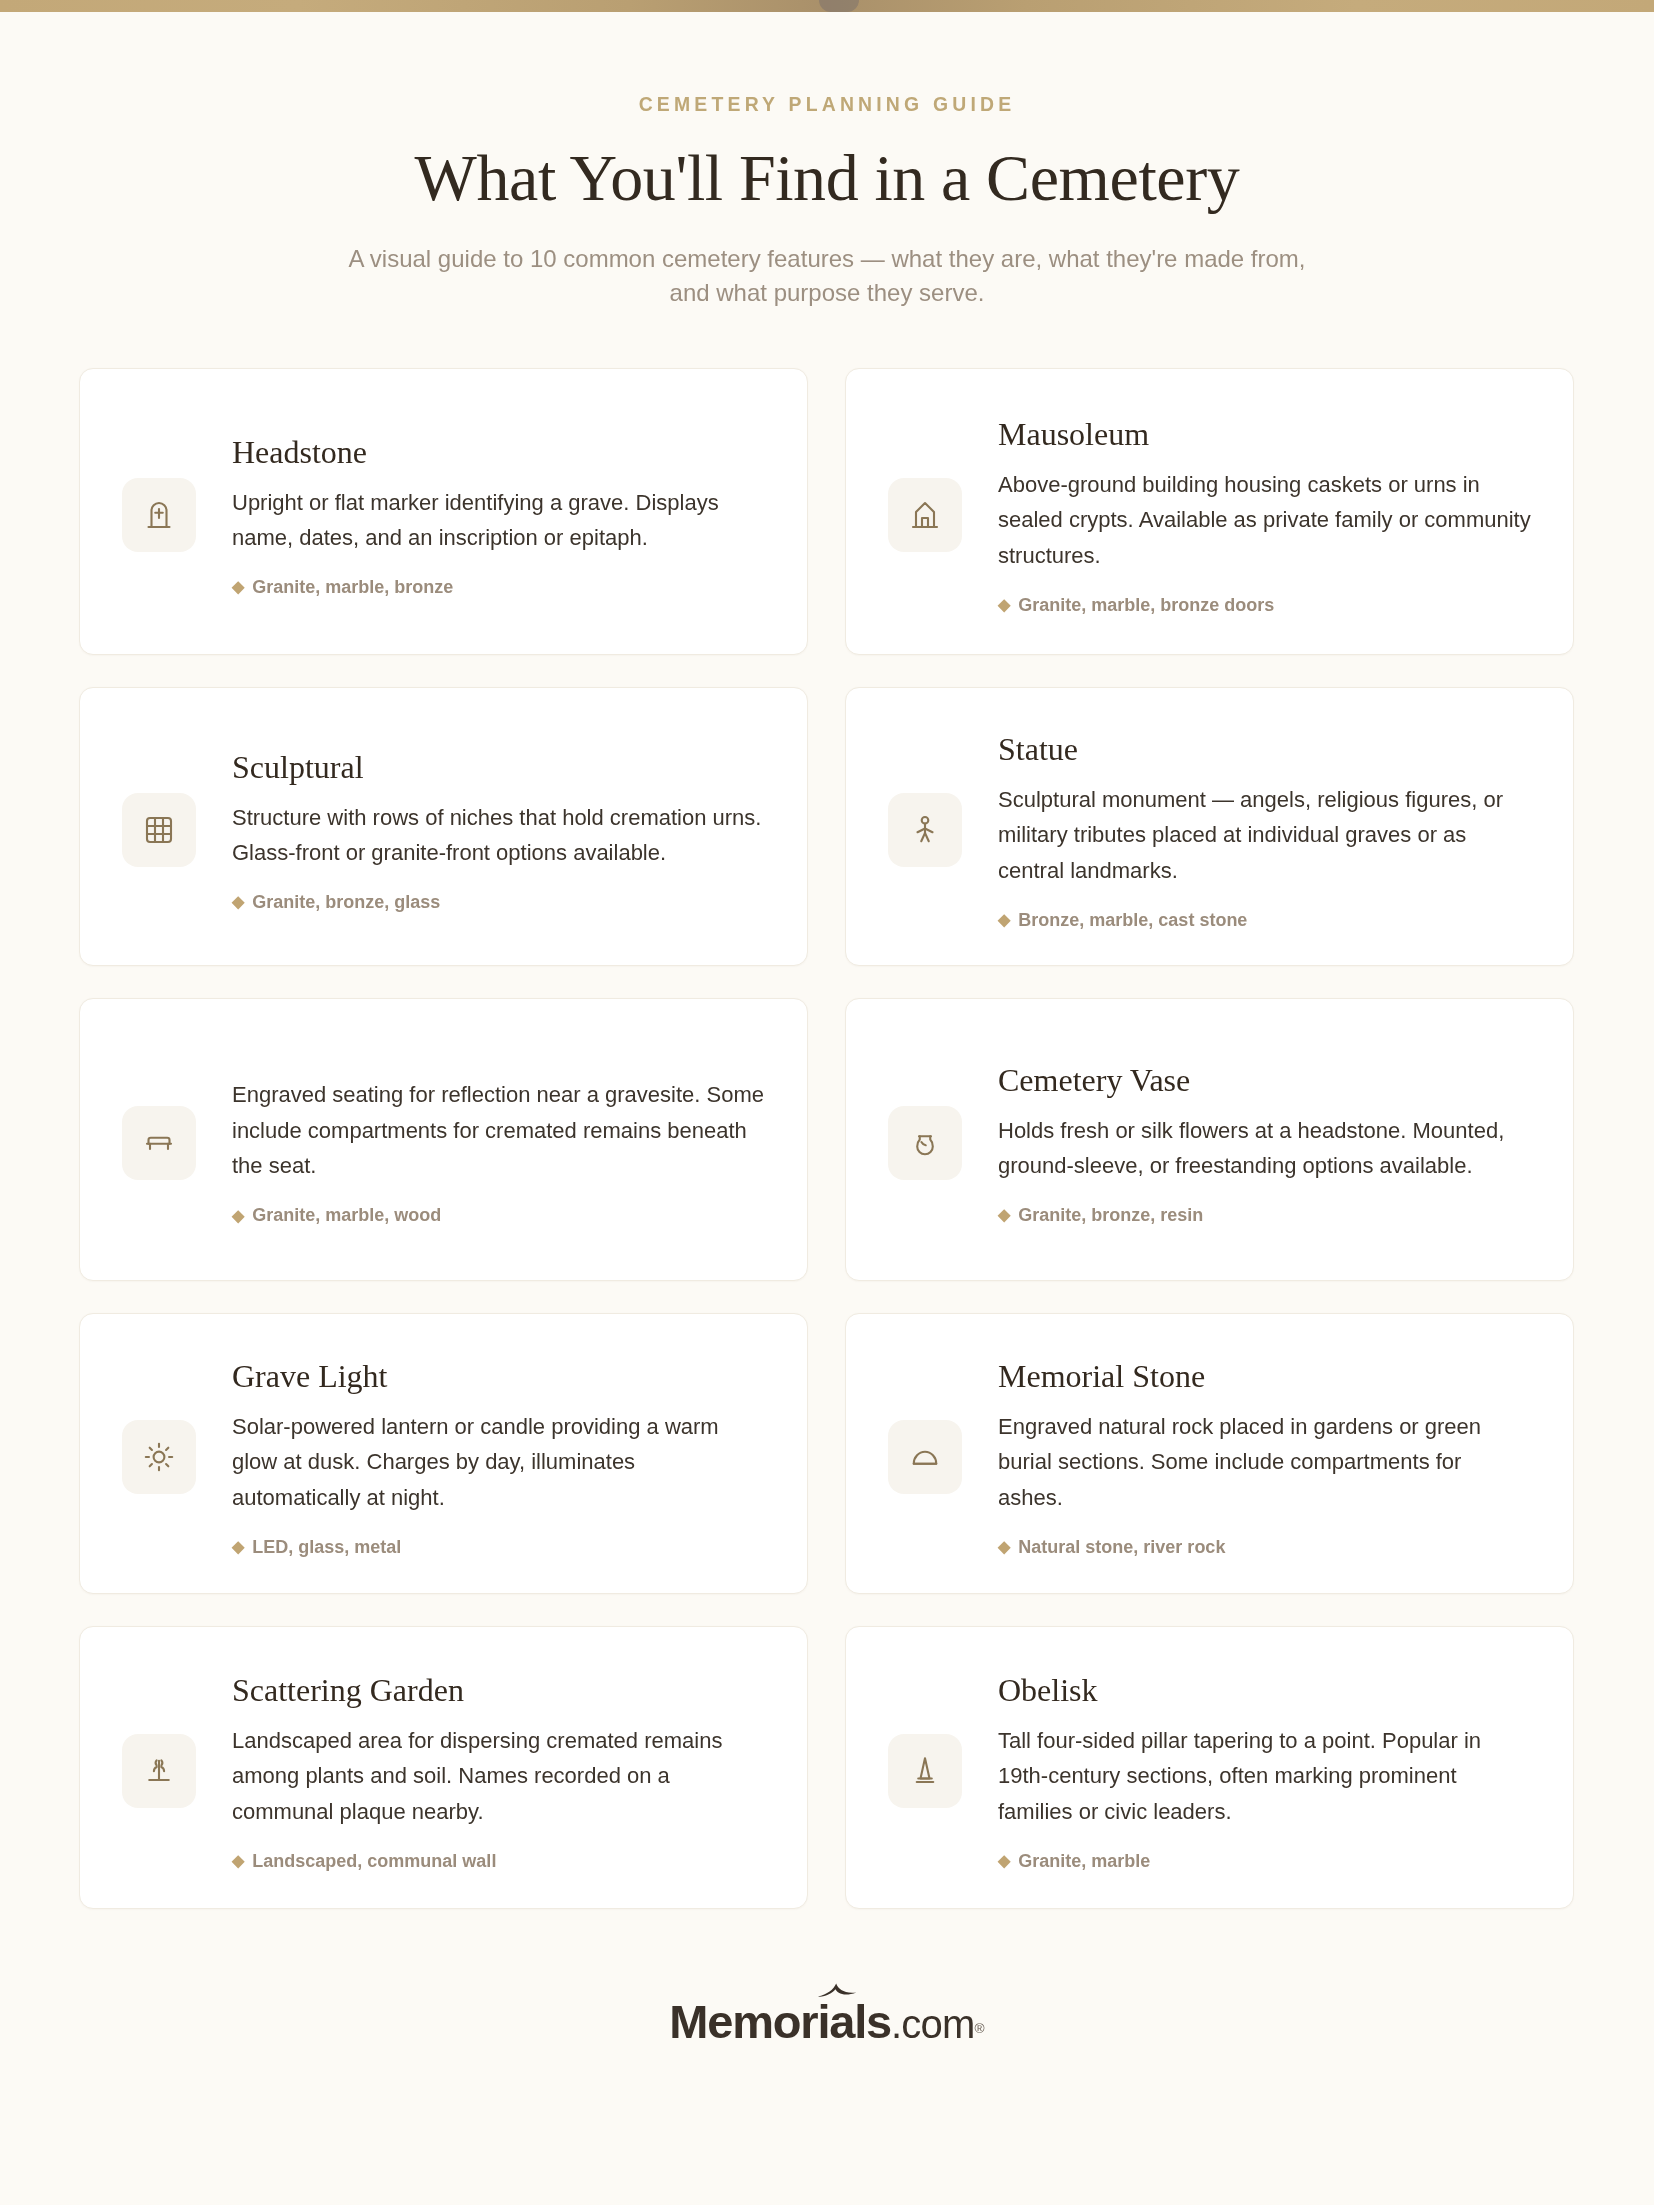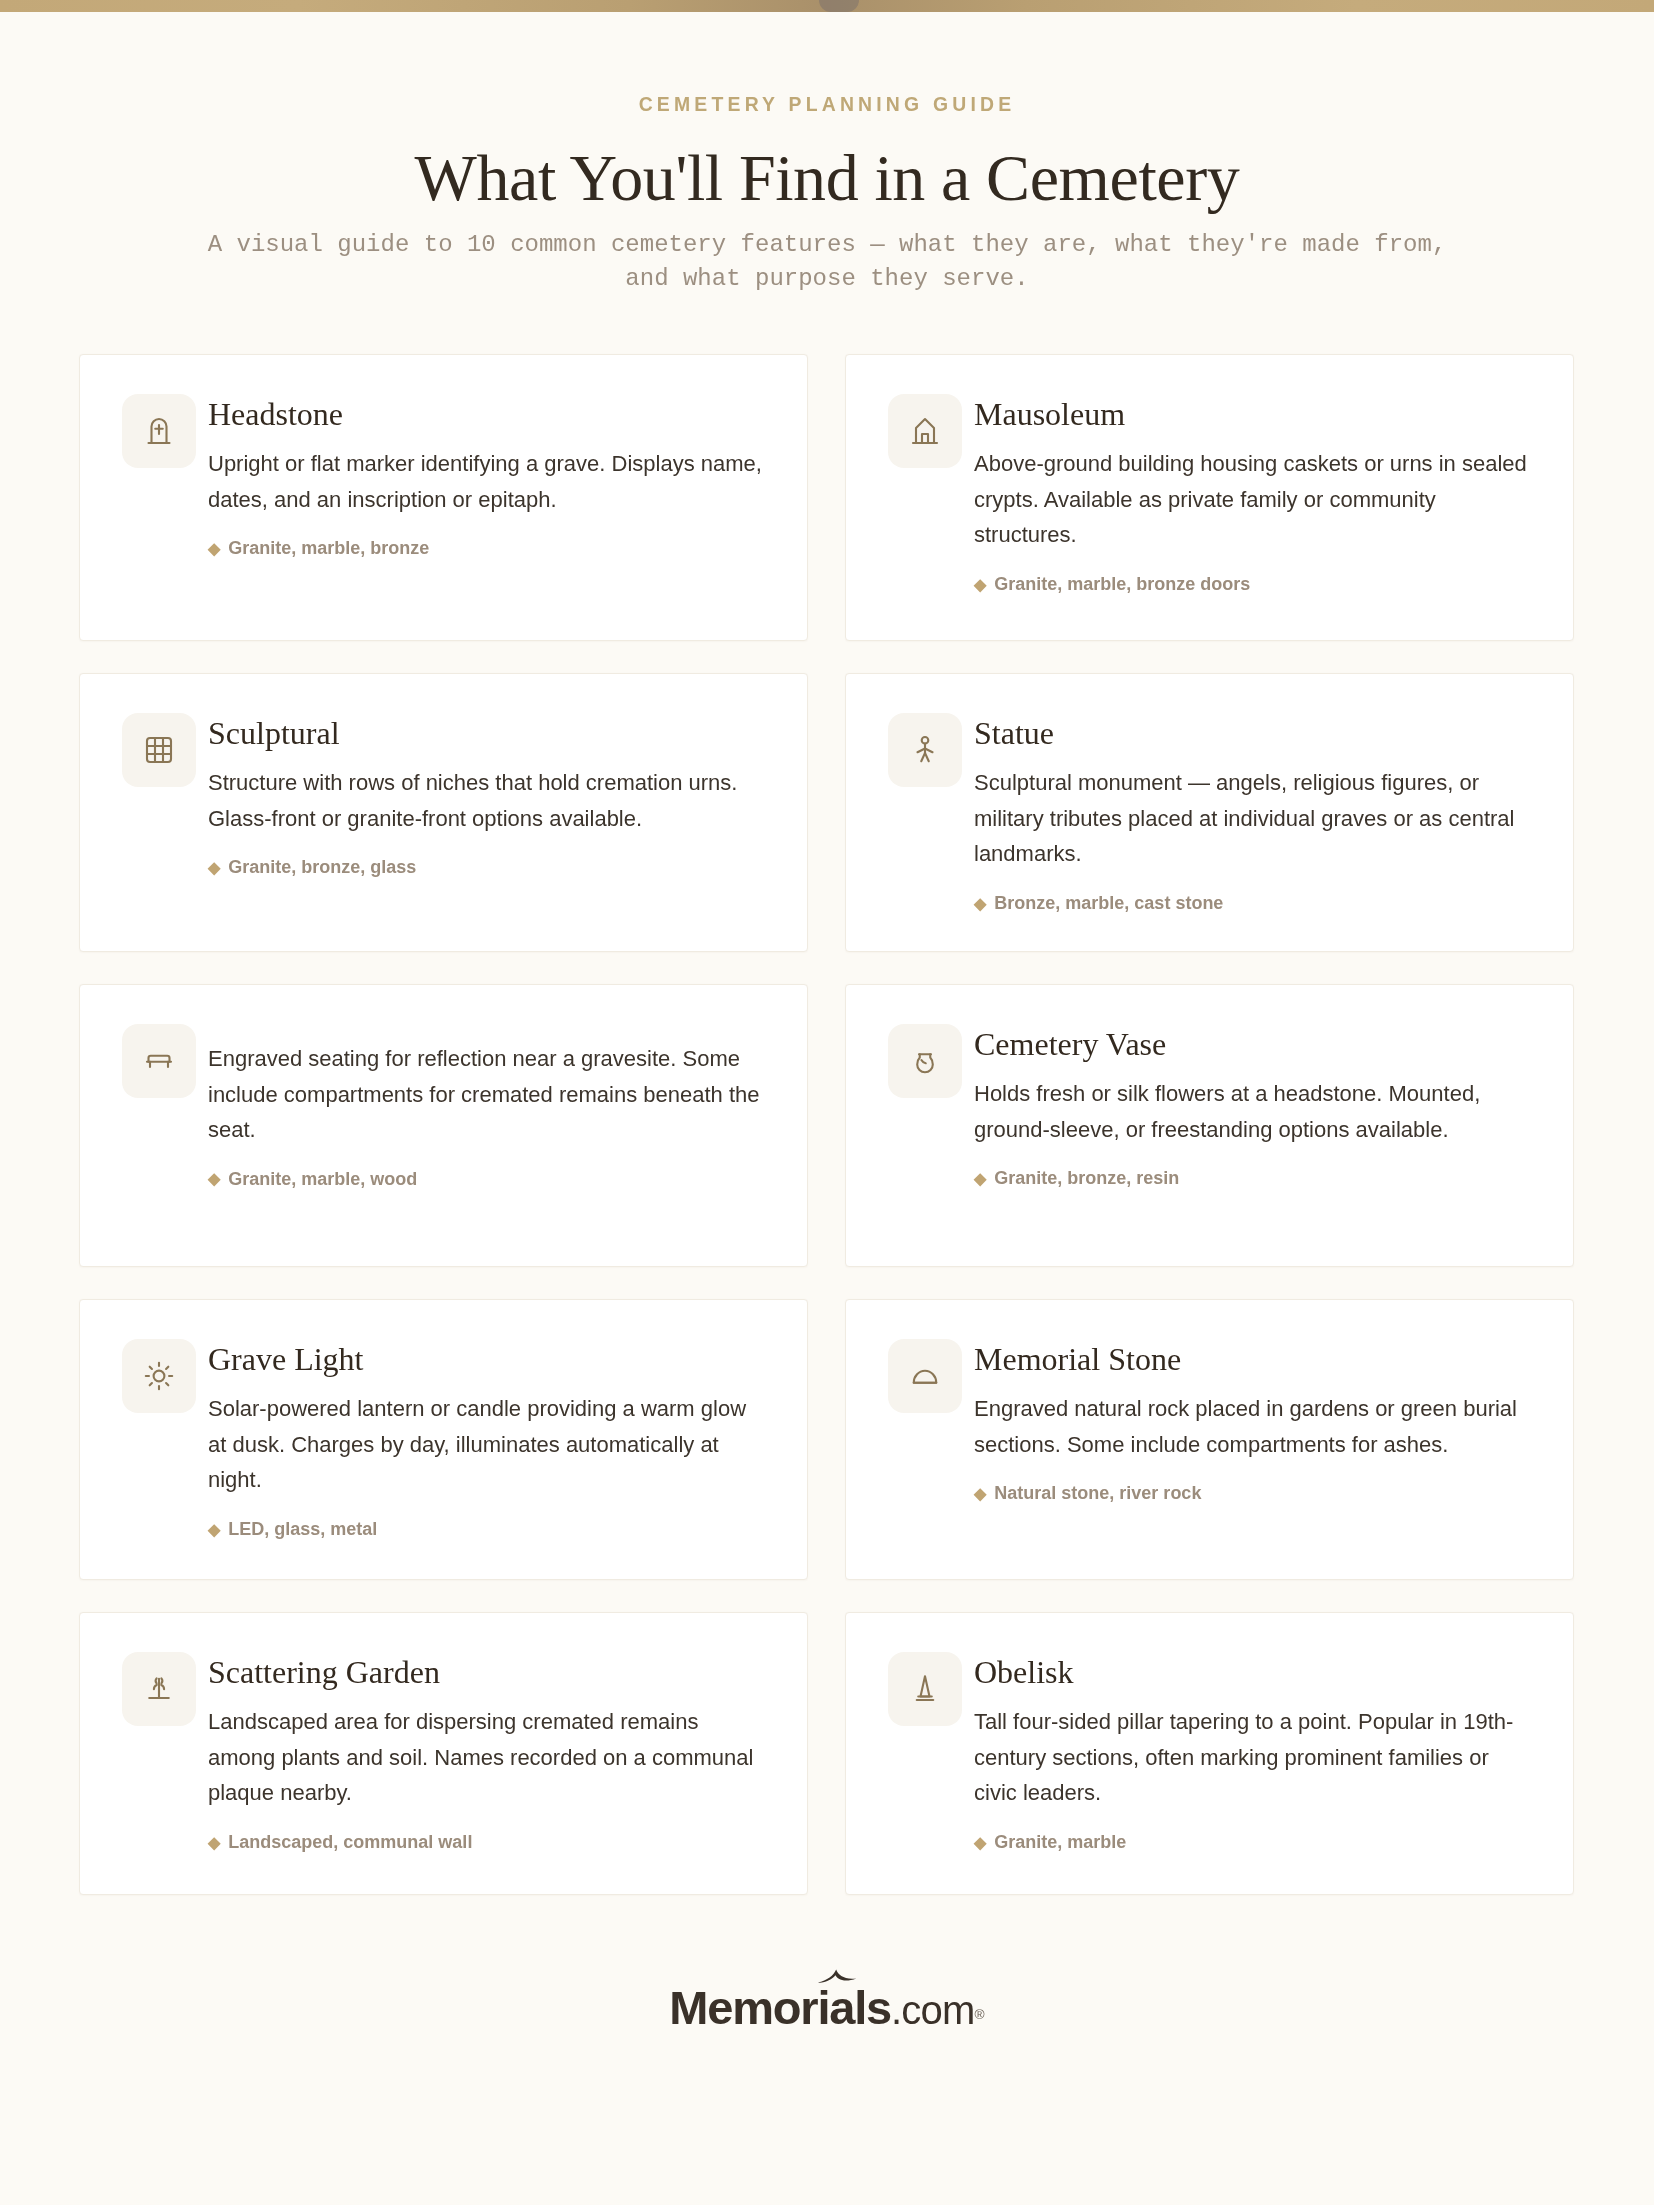--- a/index.html
+++ b/index.html
@@ -63,42 +63,42 @@
     font-size: 66px;
     font-weight: normal;
     color: #332a20;
     margin-top: 24px;
     letter-spacing: -0.4px;
   }
   .subtitle {
     font-size: 24px;
     line-height: 1.42;
     color: #9c8f81;
-    margin-top: 12px;
-    font-family: Liberation Mono, monospace;
+    margin-top: 26px;
   }
 
   
   .grid {
     margin: 58px auto 0 auto;
     width: 1496px;
     display: grid;
     grid-template-columns: 729px 729px;
     column-gap: 37px;
     row-gap: 32px;
   }
 
   .card {
     background: #ffffff;
     border: 0.8px solid #f0ebe1;
-    border-radius: 4px;
+    border-radius: 14px;
     padding: 39px 42px 32px 42px;
     display: flex;
-    gap: 12px;
+    gap: 36px;
     box-shadow: 0 0.8px 1.6px rgba(90,70,40,0.03);
+    align-items: center;
   }
   .card.r1 { min-height: 287px; }
   .card.r2 { min-height: 279px; }
   .card.r3 { min-height: 283px; }
   .card.r4 { min-height: 281px; }
   .card.r5 { min-height: 283px; }
 
   .icon-box {
     flex: 0 0 auto;
     width: 74px;

